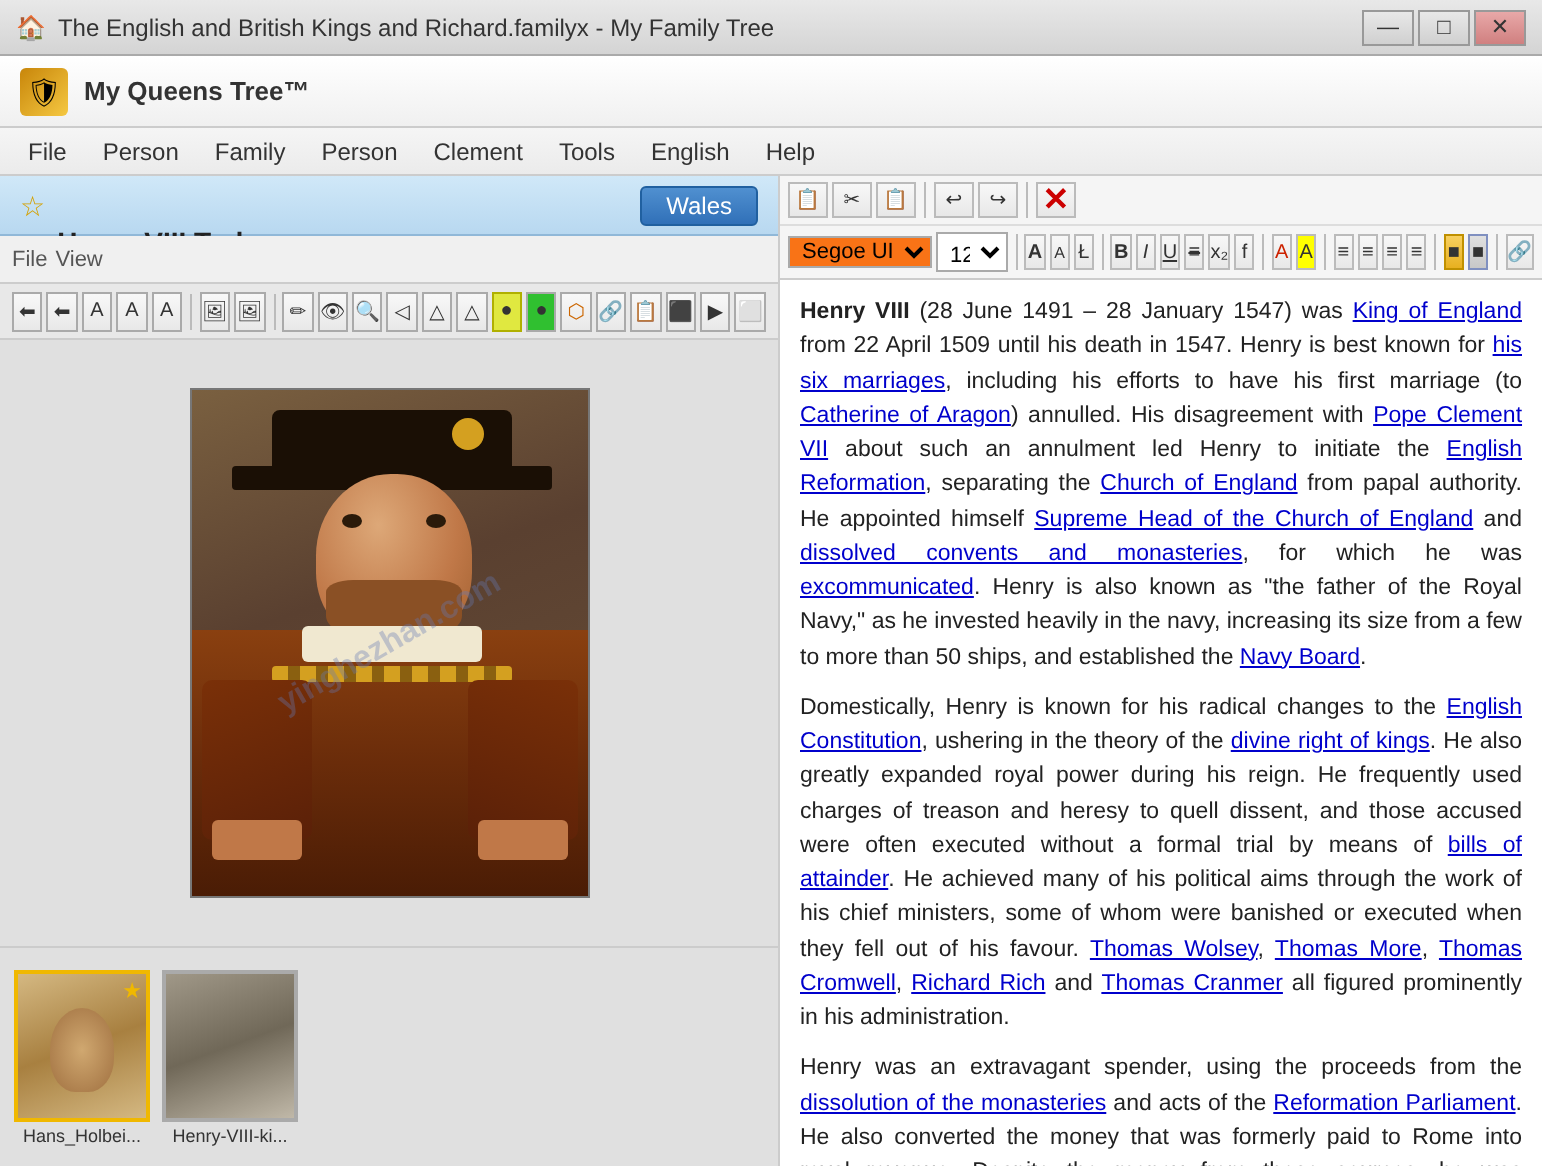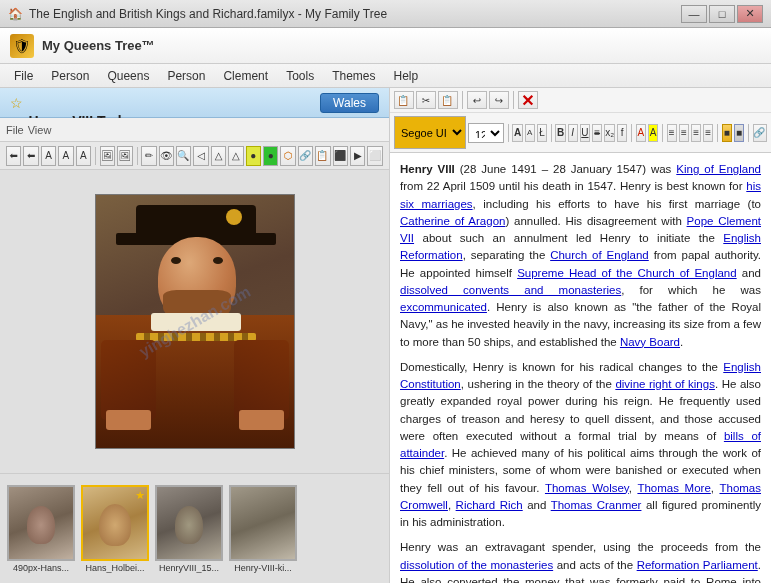--- a/index.html
+++ b/index.html
@@ -219,22 +219,22 @@
     .rt-tool.red { color: #cc0000; font-size: 16px; font-weight: bold; }
     .rt-sep { width: 1px; height: 18px; background: #bbb; margin: 0 2px; }
 
     .rt-toolbar-row2 {
       display: flex;
       align-items: center;
       padding: 3px 4px;
       gap: 2px;
     }
     .font-select {
-      width: 90px; height: 33px; font-size: 11px;
-      border: 1px solid #aaa; background: #eab308; padding: 0 2px;
+      width: 90px; height: 16px; font-size: 11px;
+      border: 1px solid #aaa; background: #f97316; padding: 0 2px;
     }
     .size-select {
       width: 36px; height: 20px; font-size: 11px;
       border: 1px solid #aaa; background: white; padding: 4px 2px;
     }
 
     
     .text-content {
       flex: 1;
       overflow-y: auto;
@@ -281,25 +281,25 @@
 </div>
 
 <div class="app-header">
   <div class="app-logo">🛡</div>
   <span class="app-title">My Queens Tree™</span>
 </div>
 
 <div class="menu-bar">
   <span class="menu-item">File</span>
   <span class="menu-item">Person</span>
-  <span class="menu-item">Queens</span>
+  <span class="menu-item">Family</span>
   <span class="menu-item">Person</span>
   <span class="menu-item">Clement</span>
   <span class="menu-item">Tools</span>
-  <span class="menu-item">Themes</span>
+  <span class="menu-item">English</span>
   <span class="menu-item">Help</span>
 </div>
 
 <div class="content-area">
 
   <div class="left-panel">
 
     <div class="person-header">
       <div class="person-header-left">
         <span class="star-icon">☆</span>
@@ -367,43 +367,27 @@
         <div style="position:absolute;top:145px;right:5px;width:55px;height:80px;background:linear-gradient(200deg,#7a3008,#5a2008);border-radius:5px;"></div>
 
         <div style="position:absolute;top:215px;left:10px;width:45px;height:20px;background:#c07848;border-radius:3px;"></div>
         <div style="position:absolute;top:215px;right:10px;width:45px;height:20px;background:#c07848;border-radius:3px;"></div>
       </div>
       <div class="watermark" style="position:absolute;top:50%;left:50%;transform:translate(-50%,-50%) rotate(-30deg);font-size:16px;color:rgba(100,120,180,0.35);pointer-events:none;white-space:nowrap;font-weight:bold;">yinghezhan.com</div>
     </div>
 
     <div class="thumbnail-strip">
       <div class="thumb-item">
-        <div class="thumb-img thumb-h2">
-          <div style="position:absolute;inset:0;display:flex;align-items:center;justify-content:center;">
-            <div style="width:28px;height:38px;background:radial-gradient(#b09080,#806050);border-radius:50% 50% 40% 40%;margin-top:5px;"></div>
-          </div>
-        </div>
-        <span class="thumb-label">490px-Hans...</span>
-      </div>
-      <div class="thumb-item">
         <div class="thumb-img thumb-h4 selected" style="position:relative;border:2px solid #f0b800;">
           <div style="position:absolute;inset:0;display:flex;align-items:center;justify-content:center;">
             <div style="width:32px;height:42px;background:radial-gradient(#d0a870,#a07040);border-radius:50% 50% 40% 40%;margin-top:5px;"></div>
           </div>
           <span class="star-badge" style="position:absolute;top:2px;right:2px;color:#f0b800;font-size:11px;">★</span>
         </div>
         <span class="thumb-label">Hans_Holbei...</span>
-      </div>
-      <div class="thumb-item">
-        <div class="thumb-img thumb-h5">
-          <div style="position:absolute;inset:0;display:flex;align-items:center;justify-content:center;">
-            <div style="width:28px;height:38px;background:radial-gradient(#a09880,#706050);border-radius:50% 50% 40% 40%;margin-top:5px;"></div>
-          </div>
-        </div>
-        <span class="thumb-label">HenryVIII_15...</span>
       </div>
       <div class="thumb-item">
         <div class="thumb-img thumb-h6">
           <div style="position:absolute;inset:0;display:flex;align-items:center;justify-content:center;">
             
           </div>
         </div>
         <span class="thumb-label">Henry-VIII-ki...</span>
       </div>
     </div>

